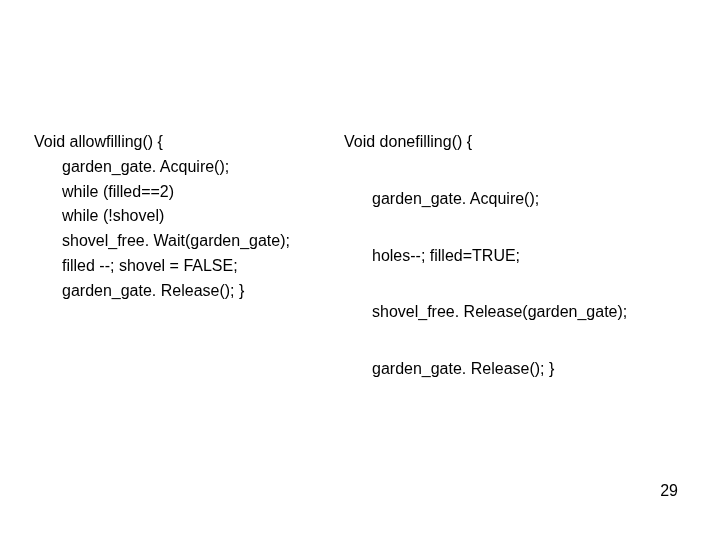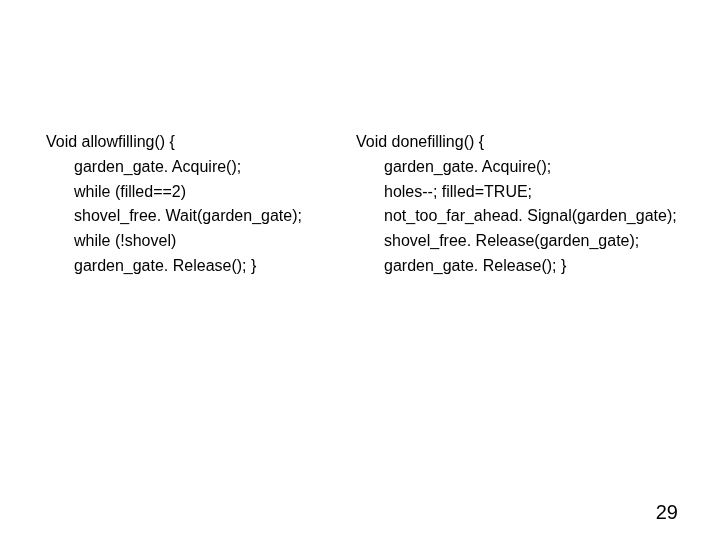--- a/index.html
+++ b/index.html
@@ -19,53 +19,53 @@
     top: 130px;
     left: 34px;
   }
   .col {
     display: flex;
     flex-direction: column;
     line-height: 1.55;
   }
   .col-left {
     width: 310px;
-    margin-left: 12px;
   }
   .col-right {
     width: 340px;
+    gap: 32px;
   }
   .line {
     white-space: nowrap;
   }
   .indent {
     padding-left: 28px;
   }
   .pagenum {
     position: absolute;
     right: 42px;
-    bottom: 16px;
-    font-size: 20px;
+    bottom: 40px;
+    font-size: 16px;
   }
 </style>
 </head>
 <body>
 
 <div class="columns">
   <div class="col col-left">
     <div class="line">Void allowfilling() {</div>
     <div class="line indent">garden_gate. Acquire();</div>
     <div class="line indent">while (filled==2)</div>
+    <div class="line indent">while (!shovel)</div>
     <div class="line indent">shovel_free. Wait(garden_gate);</div>
-    <div class="line indent">while (!shovel)</div>
+    <div class="line indent">filled --; shovel = FALSE;</div>
     <div class="line indent">garden_gate. Release(); }</div>
   </div>
   <div class="col col-right">
     <div class="line">Void donefilling() {</div>
     <div class="line indent">garden_gate. Acquire();</div>
     <div class="line indent">holes--; filled=TRUE;</div>
-    <div class="line indent">not_too_far_ahead. Signal(garden_gate);</div>
     <div class="line indent">shovel_free. Release(garden_gate);</div>
     <div class="line indent">garden_gate. Release(); }</div>
   </div>
 </div>
 
 <div class="pagenum">29</div>
 
 </body></html>

